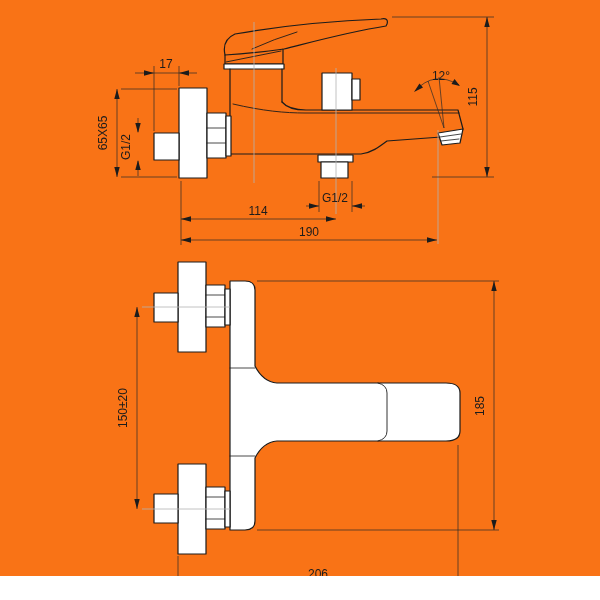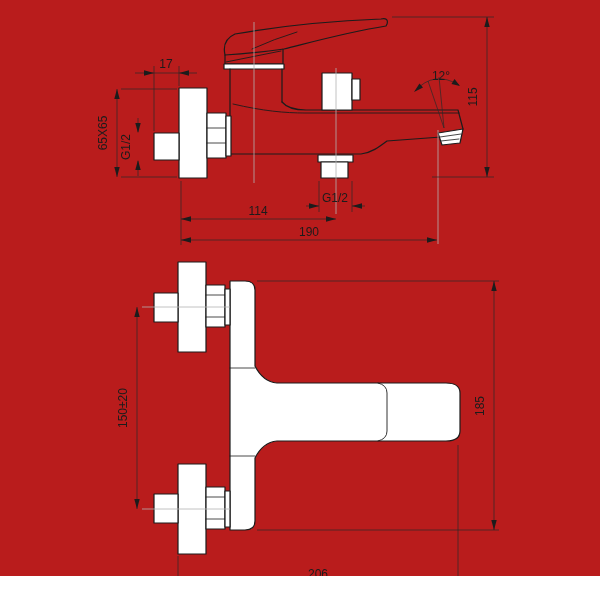--- a/index.html
+++ b/index.html
@@ -1,19 +1,19 @@
 <!DOCTYPE html>
 <html><head>
 <meta charset="utf-8">
 <style>
   html,body{margin:0;padding:0;background:#fff;}
   .sheet{
     position:relative;
     width:600px;height:576px;
-    background:#b91c1c;
+    background:#f97316;
     font-family:"Liberation Sans", sans-serif;
     overflow:hidden;
   }
   svg{display:block;}
   .obj{fill:none;stroke:#1c1c1c;stroke-width:1.2;stroke-linejoin:round;stroke-linecap:round;}
   .objf{fill:#ffffff;stroke:#1c1c1c;stroke-width:1.2;stroke-linejoin:round;}
   .thin{fill:none;stroke:#2a2a2a;stroke-width:0.7;}
   .cl{fill:none;stroke:#b3b3b3;stroke-width:0.8;}
   .arw{fill:#1c1c1c;stroke:none;}
   .dimtxt{font-family:"Liberation Sans", sans-serif;font-size:12px;fill:#1c1c1c;}

